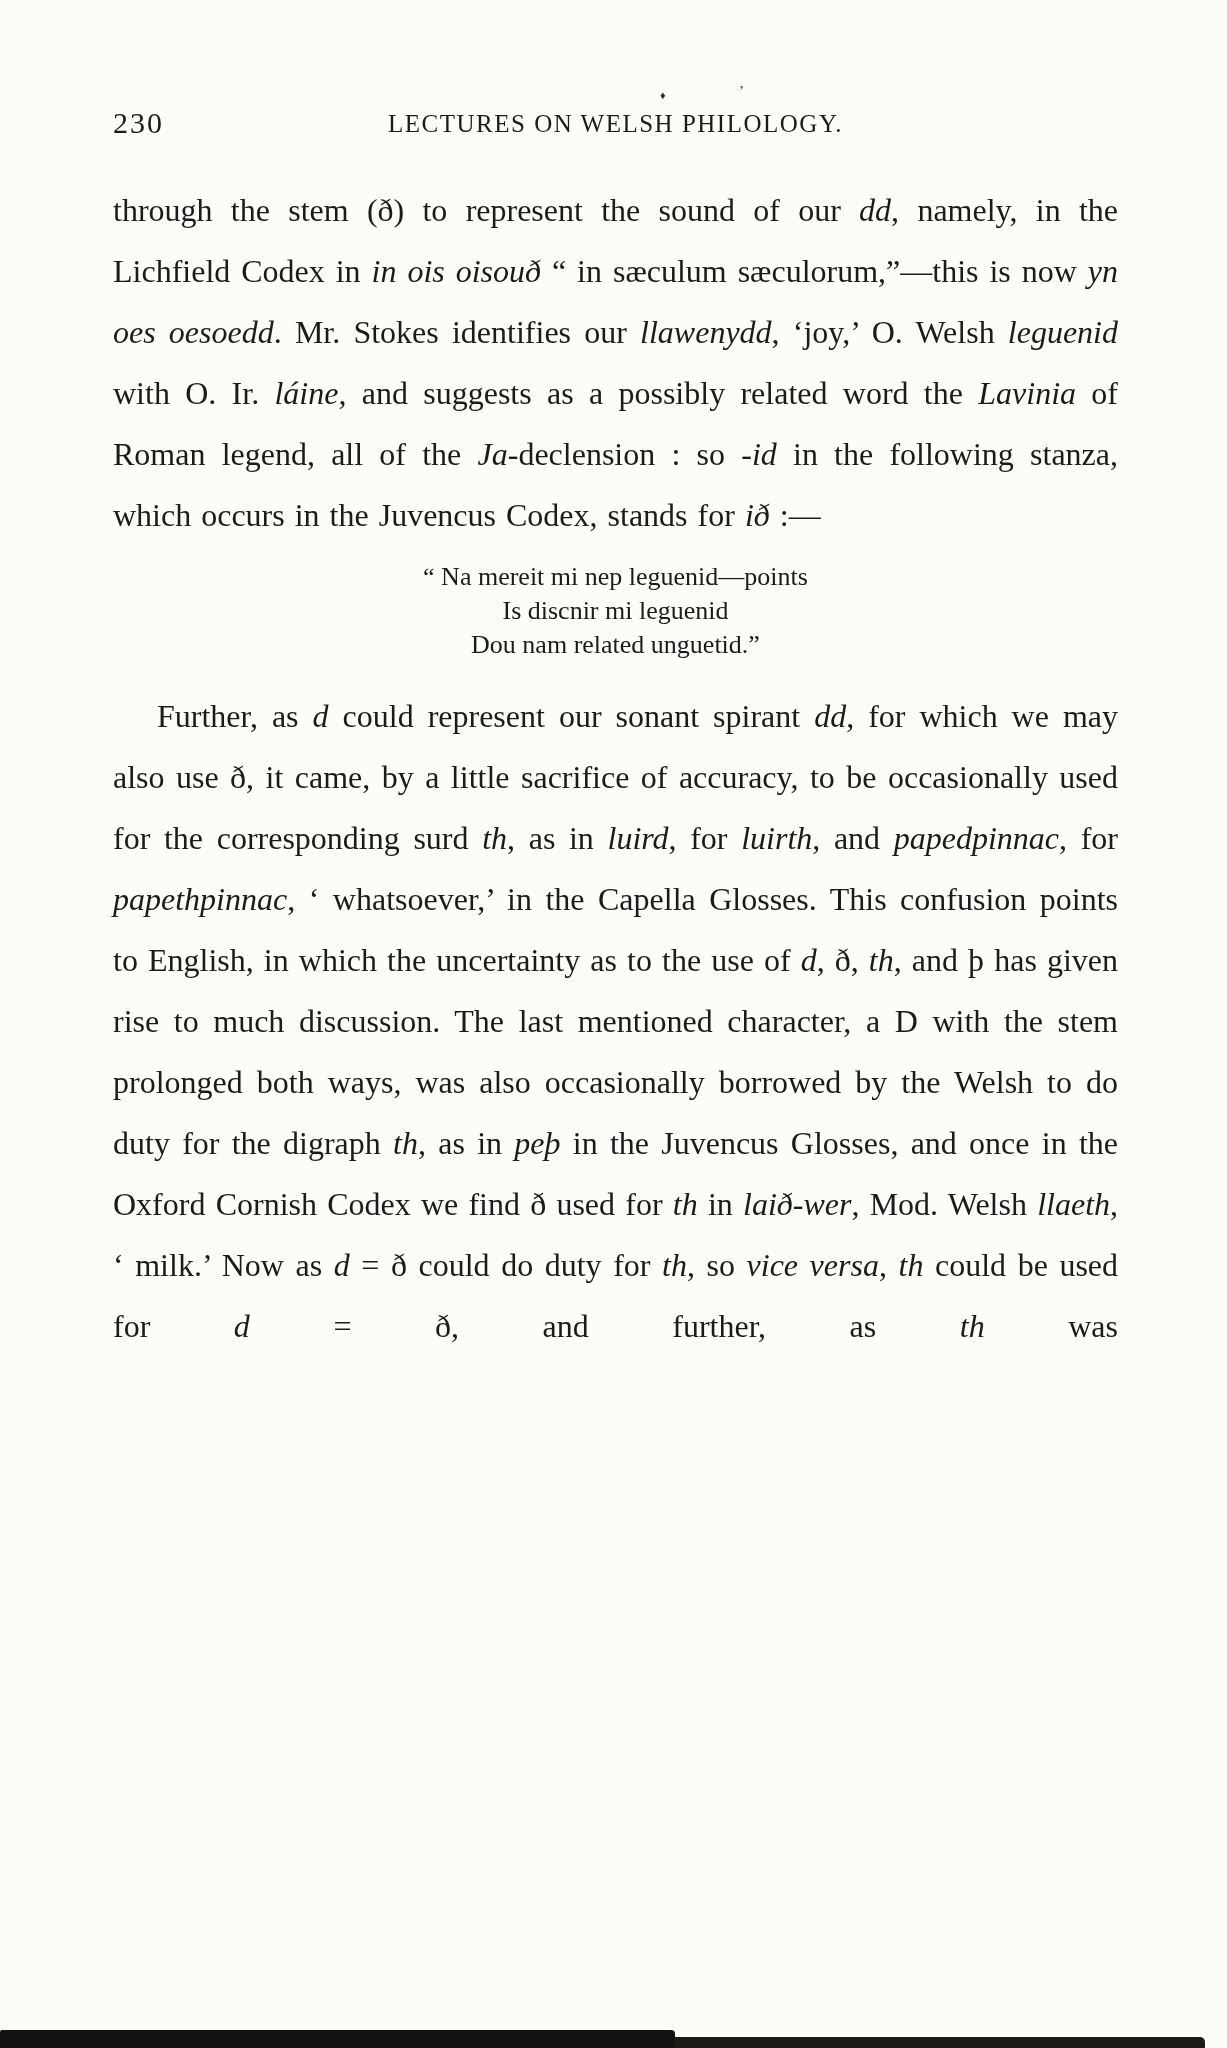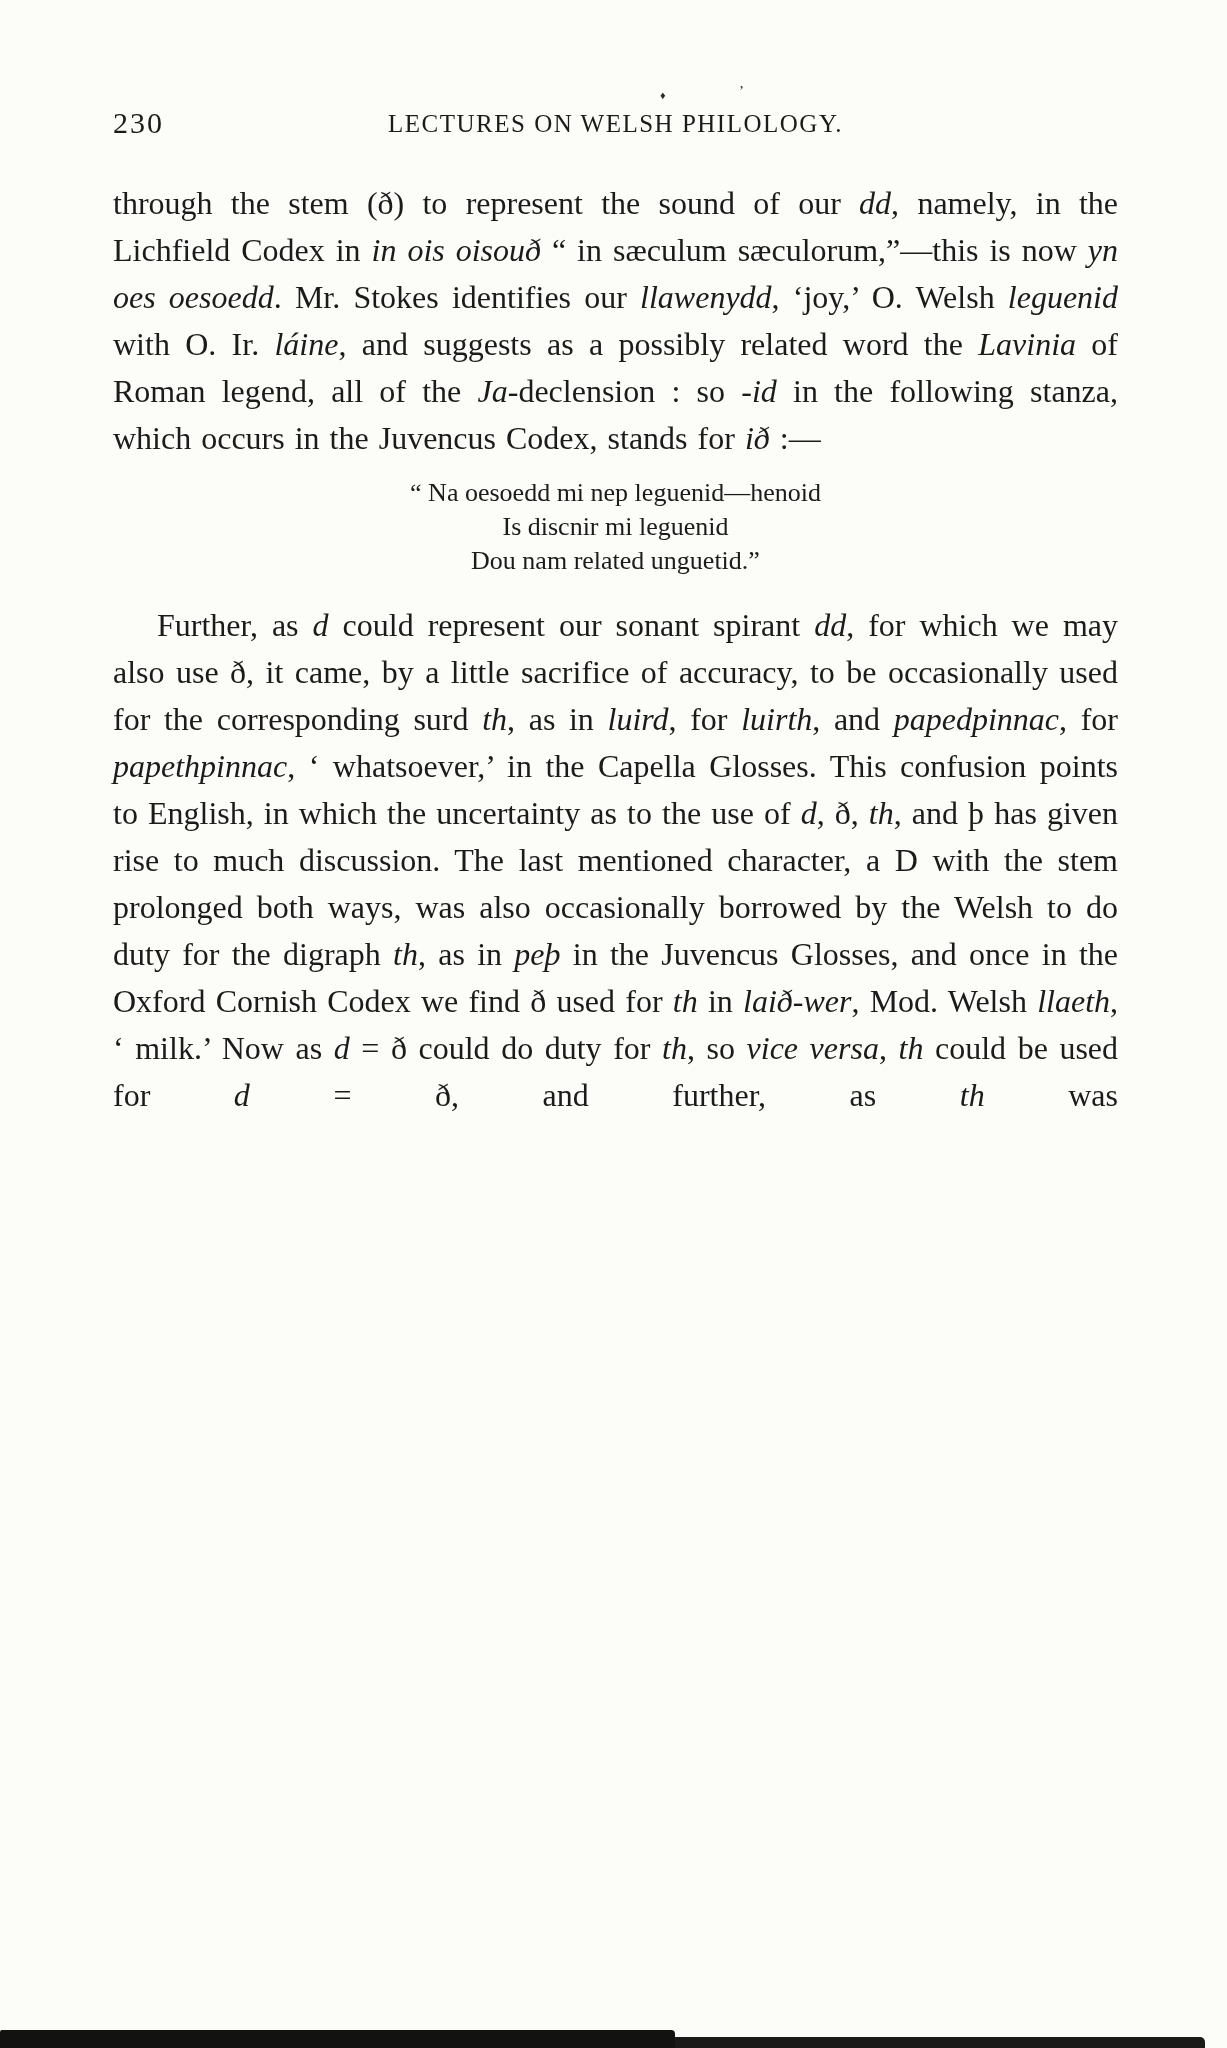--- a/index.html
+++ b/index.html
@@ -39,21 +39,21 @@
     white-space: nowrap;
   }
   .page-body {
     position: absolute;
     top: 180px;
     left: 113px;
     width: 1005px;
   }
   .para {
     font-size: 32px;
-    line-height: 47px;
+    line-height: 61px;
     text-align: justify;
     word-spacing: 2px;
   }
   .para.indent { text-indent: 44px; }
   .para.justify-last { text-align-last: justify; }
   .it { font-style: italic; }
   .verse {
     margin: 14px 0 24px;
     text-align: center;
     font-size: 26px;
@@ -95,21 +95,21 @@
     <span class="page-number">230</span>
     <span class="running-title">LECTURES ON WELSH PHILOLOGY.</span>
   </header>
 
   <span class="artifact artifact-diamond">♦</span>
   <span class="artifact artifact-tick">’</span>
 
   <main class="page-body" id="body-content">
       <p class="para"><span>through the stem (ð) to represent the sound of our </span><span class="it">dd</span><span>, namely, in the Lichfield Codex in </span><span class="it">in ois oisouð</span><span> “ in sæculum sæculorum,”—this is now </span><span class="it">yn oes oesoedd</span><span>. Mr. Stokes identifies our </span><span class="it">llawenydd</span><span>, ‘joy,’ O. Welsh </span><span class="it">leguenid</span><span> with O. Ir. </span><span class="it">láine</span><span>, and suggests as a possibly related word the </span><span class="it">Lavinia</span><span> of Roman legend, all of the </span><span class="it">Ja</span><span>-declension : so </span><span class="it">-id</span><span> in the following stanza, which occurs in the Juvencus Codex, stands for </span><span class="it">ið</span><span> :—</span></p>
       <div class="verse">
-        <div class="verse-line">“ Na oesoedd mi nep leguenid—henoid</div>
+        <div class="verse-line">“ Na mereit mi nep leguenid—points</div>
         <div class="verse-line">Is discnir mi leguenid</div>
         <div class="verse-line">Dou nam related unguetid.”</div>
       </div>
       <p class="para indent justify-last"><span>Further, as </span><span class="it">d</span><span> could represent our sonant spirant </span><span class="it">dd</span><span>, for which we may also use ð, it came, by a little sacrifice of accuracy, to be occasionally used for the corresponding surd </span><span class="it">th</span><span>, as in </span><span class="it">luird</span><span>, for </span><span class="it">luirth</span><span>, and </span><span class="it">papedpinnac</span><span>, for </span><span class="it">papethpinnac</span><span>, ‘ whatsoever,’ in the Capella Glosses. This confusion points to English, in which the uncertainty as to the use of </span><span class="it">d</span><span>, ð, </span><span class="it">th</span><span>, and þ has given rise to much discussion. The last mentioned character, a D with the stem prolonged both ways, was also occasionally borrowed by the Welsh to do duty for the digraph </span><span class="it">th</span><span>, as in </span><span class="it">peþ</span><span> in the Juvencus Glosses, and once in the Oxford Cornish Codex we find ð used for </span><span class="it">th</span><span> in </span><span class="it">laið-wer</span><span>, Mod. Welsh </span><span class="it">llaeth</span><span>, ‘ milk.’ Now as </span><span class="it">d</span><span> = ð could do duty for </span><span class="it">th</span><span>, so </span><span class="it">vice versa</span><span>, </span><span class="it">th</span><span> could be used for </span><span class="it">d</span><span> = ð, and further, as </span><span class="it">th</span><span> was</span></p>
     </main>
 
   <div class="scan-bar"></div>
 
 </div>
 

